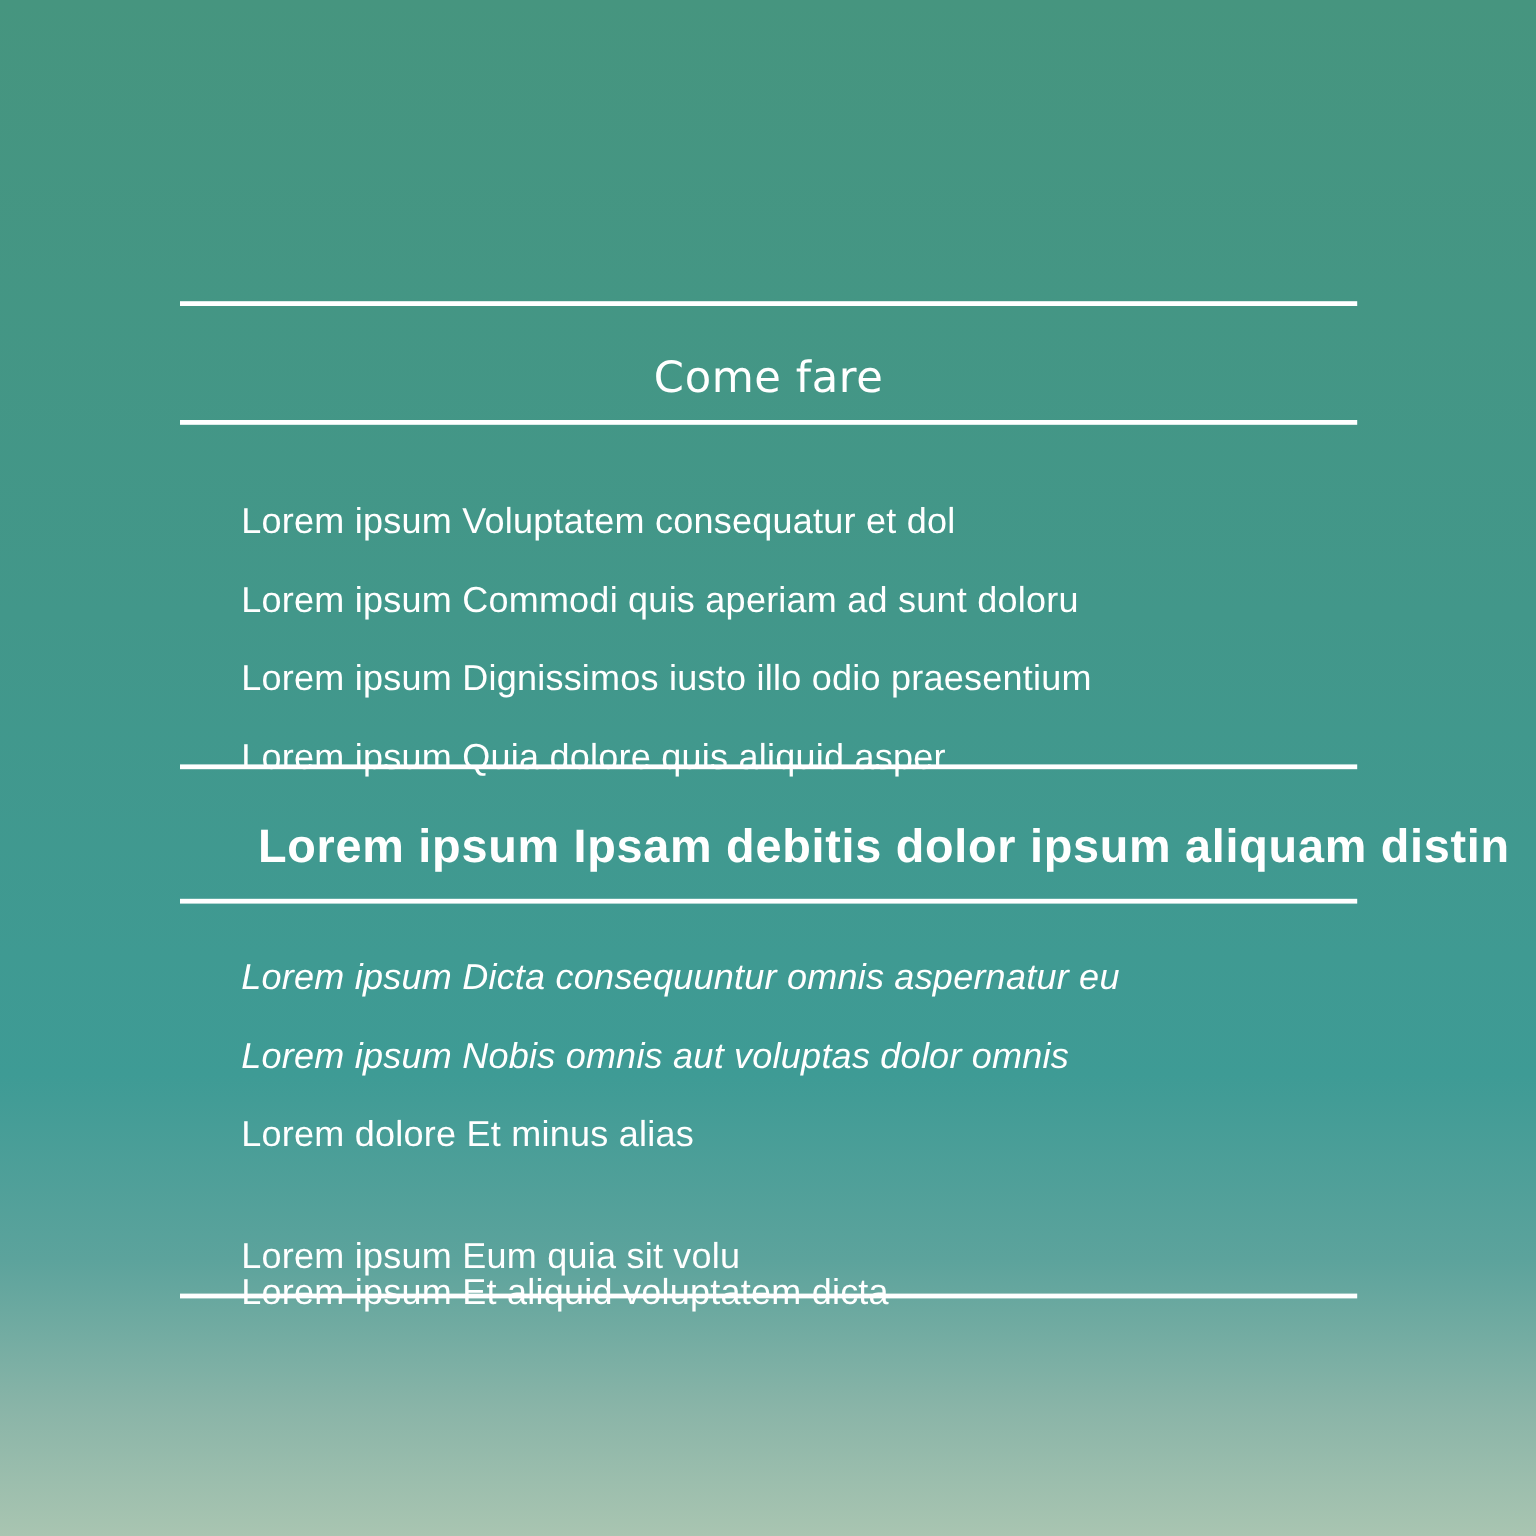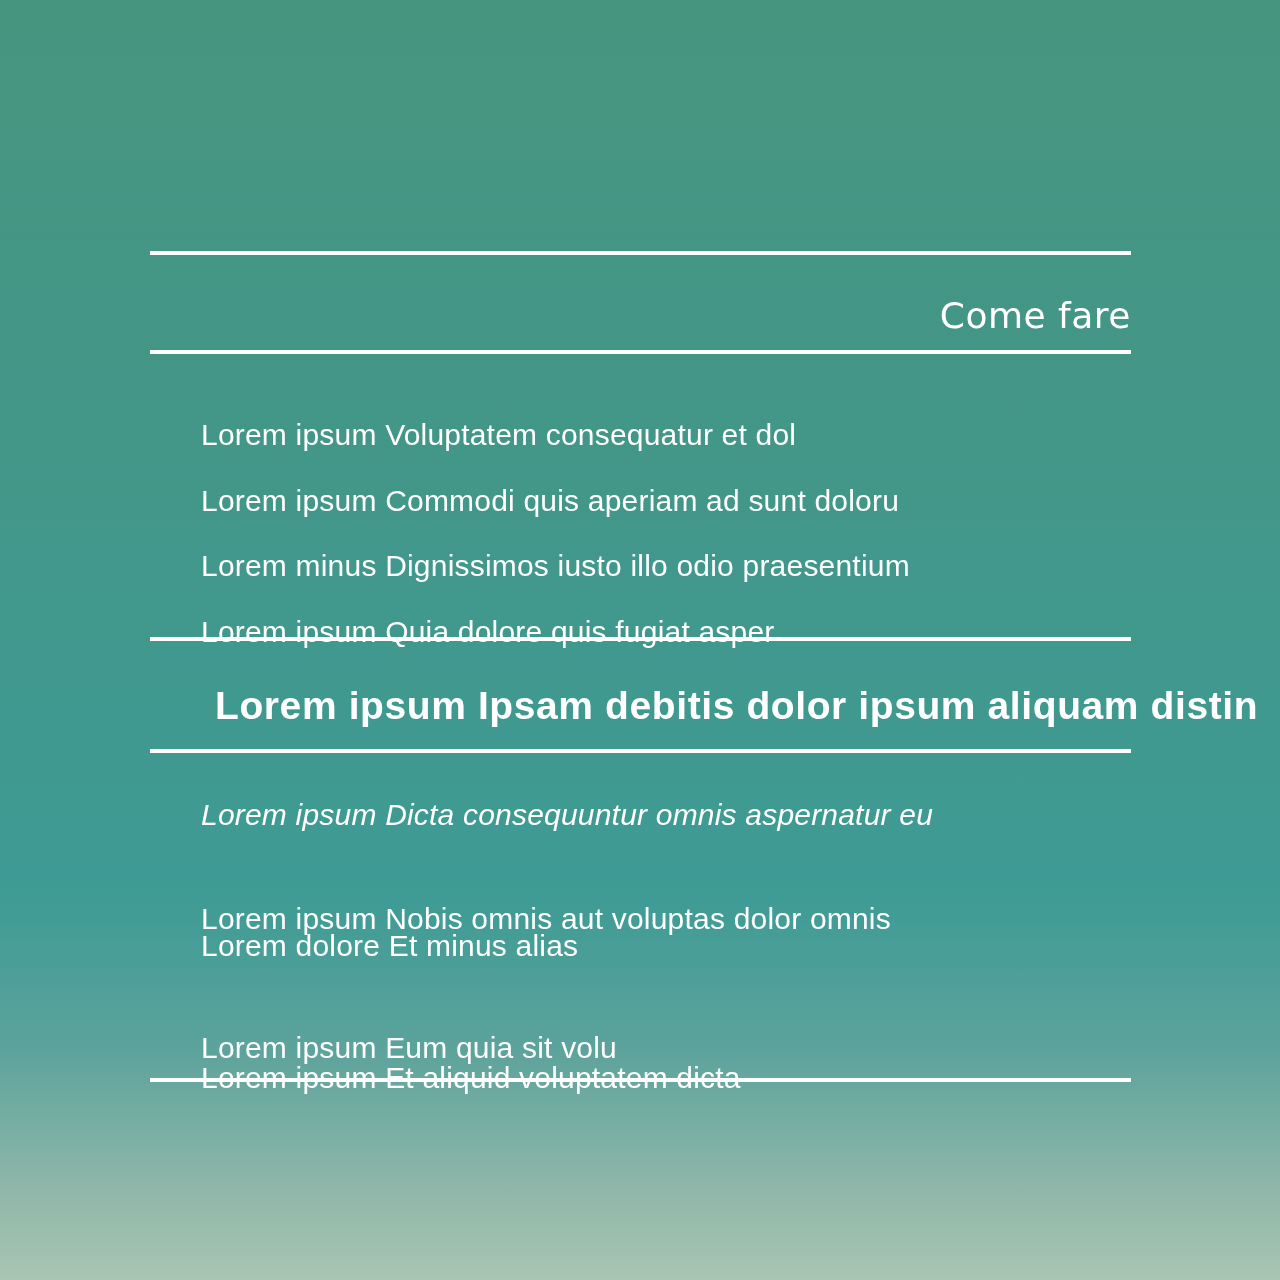--- a/index.html
+++ b/index.html
@@ -4,47 +4,47 @@
 <style>
   html, body { margin:0; padding:0; }
   body {
     width:1280px; height:1280px; position:relative; overflow:hidden;
     background: linear-gradient(to bottom, #46957f 0%, #42978a 40%, #3e9b95 70%, #5ca39c 82%, #8bb5a8 92%, #a9c5b1 100%);
     font-family: "DejaVu Sans", sans-serif;
     color:#fff;
   }
   .rule { position:absolute; left:150px; width:981px; height:4px; background:#fff; }
   .title {
-    position:absolute; left:150px; width:981px; top:292px; text-align:right;
+    position:absolute; left:150px; width:981px; top:292px; text-align:center;
     font-size:36px; letter-spacing:0.5px; line-height:48px;
   }
   .item {
     position:absolute; left:201px; font-size:30px; line-height:40px; white-space:nowrap;
     font-family: "Liberation Sans", sans-serif; letter-spacing:0.2px;
   }
   .subtitle {
     position:absolute; left:215px; top:686px; font-size:39px; font-weight:bold; line-height:40px;
     white-space:nowrap; font-family: "Liberation Sans", sans-serif; letter-spacing:0.6px;
   }
 </style>
 </head>
 <body>
 
 <div class="rule" style="top:251px;"></div>
 <div class="title">Come fare</div>
 <div class="rule" style="top:350px;"></div>
 
 <div class="item" style="top:415px;text-align:right;">Lorem ipsum Voluptatem consequatur et dol</div>
 <div class="item" style="top:481px;">Lorem ipsum Commodi quis aperiam ad sunt doloru</div>
-<div class="item" style="top:546px;">Lorem minus Dignissimos iusto illo odio praesentium</div>
-<div class="item" style="top:612px;">Lorem ipsum Quia dolore quis fugiat asper</div>
+<div class="item" style="top:546px;">Lorem ipsum Dignissimos iusto illo odio praesentium</div>
+<div class="item" style="top:612px;">Lorem ipsum Quia dolore quis aliquid asper</div>
 
 <div class="rule" style="top:637px;"></div>
 <div class="subtitle">Lorem ipsum Ipsam debitis dolor ipsum aliquam distin</div>
 <div class="rule" style="top:749px;"></div>
 
 <div class="item" style="top:795px;font-style:italic;">Lorem ipsum Dicta consequuntur omnis aspernatur eu</div>
-<div class="item" style="top:899px;">Lorem ipsum Nobis omnis aut voluptas dolor omnis</div>
+<div class="item" style="top:861px;font-style:italic;">Lorem ipsum Nobis omnis aut voluptas dolor omnis</div>
 <div class="item" style="top:926px;">Lorem dolore Et minus alias</div>
 <div class="item" style="top:1028px;">Lorem ipsum Eum quia sit volu</div>
 <div class="item" style="top:1058px;">Lorem ipsum Et aliquid voluptatem dicta</div>
 
 <div class="rule" style="top:1078px;"></div>
 
 </body></html>

